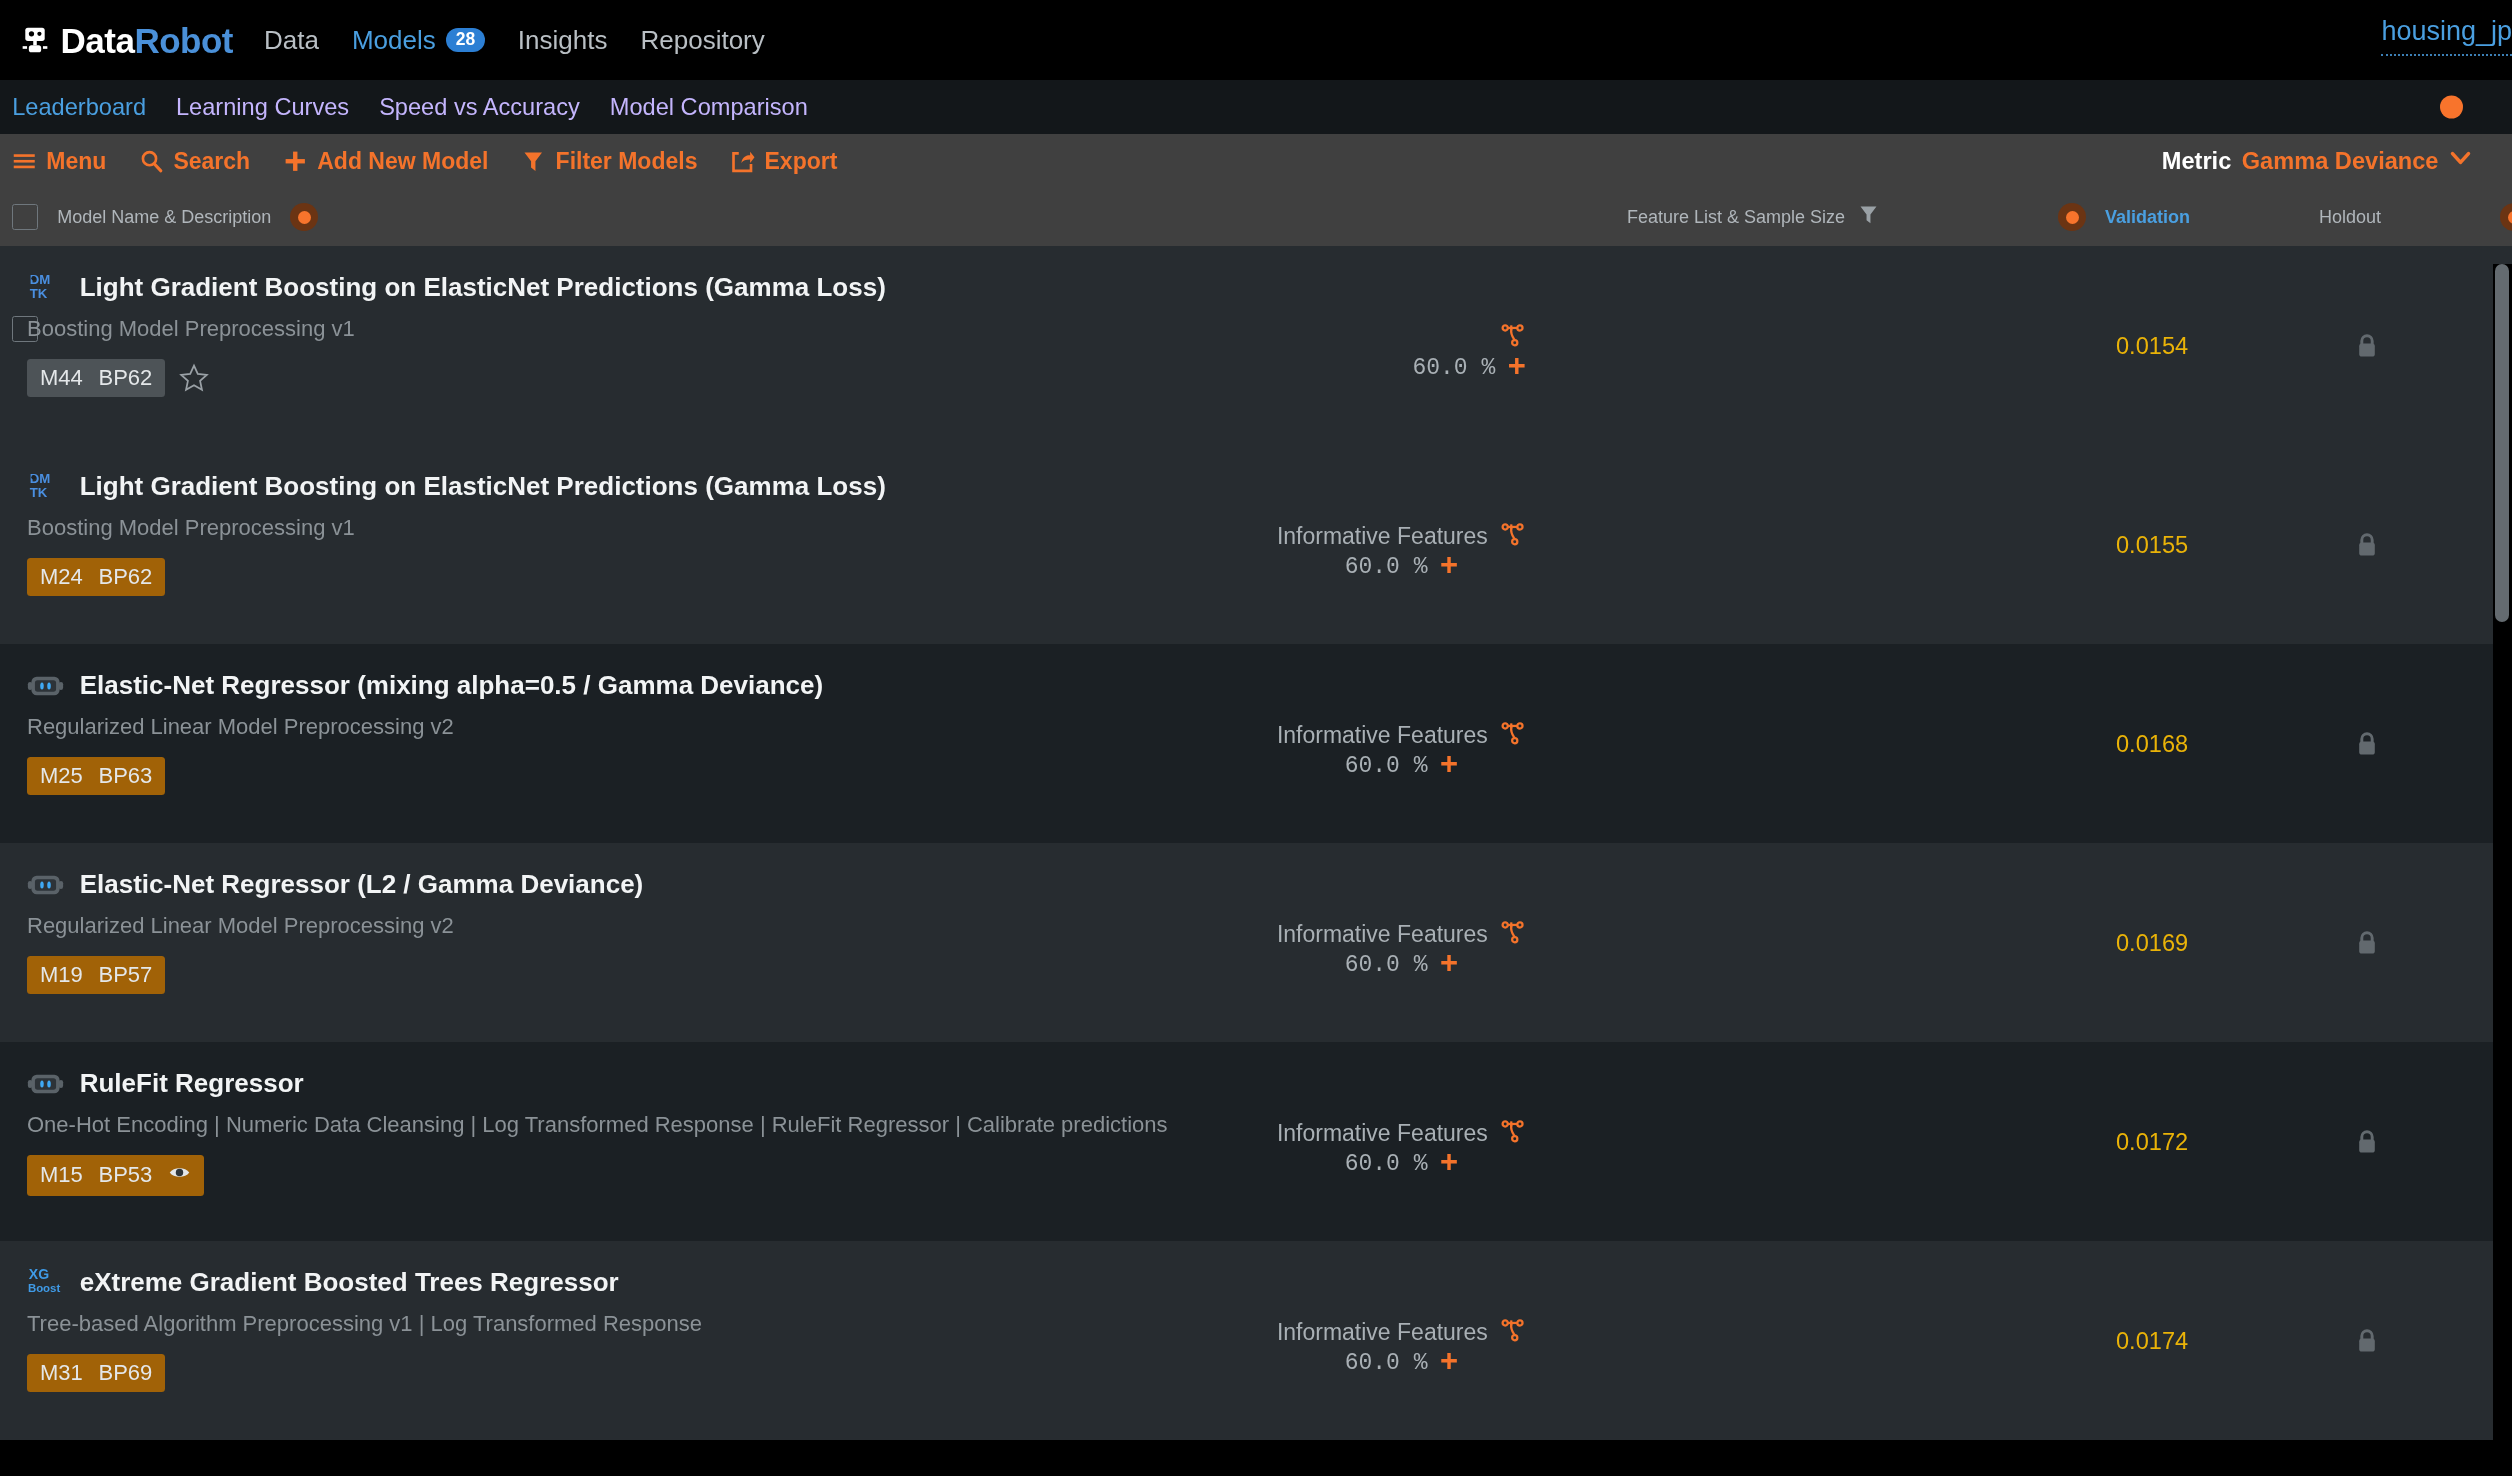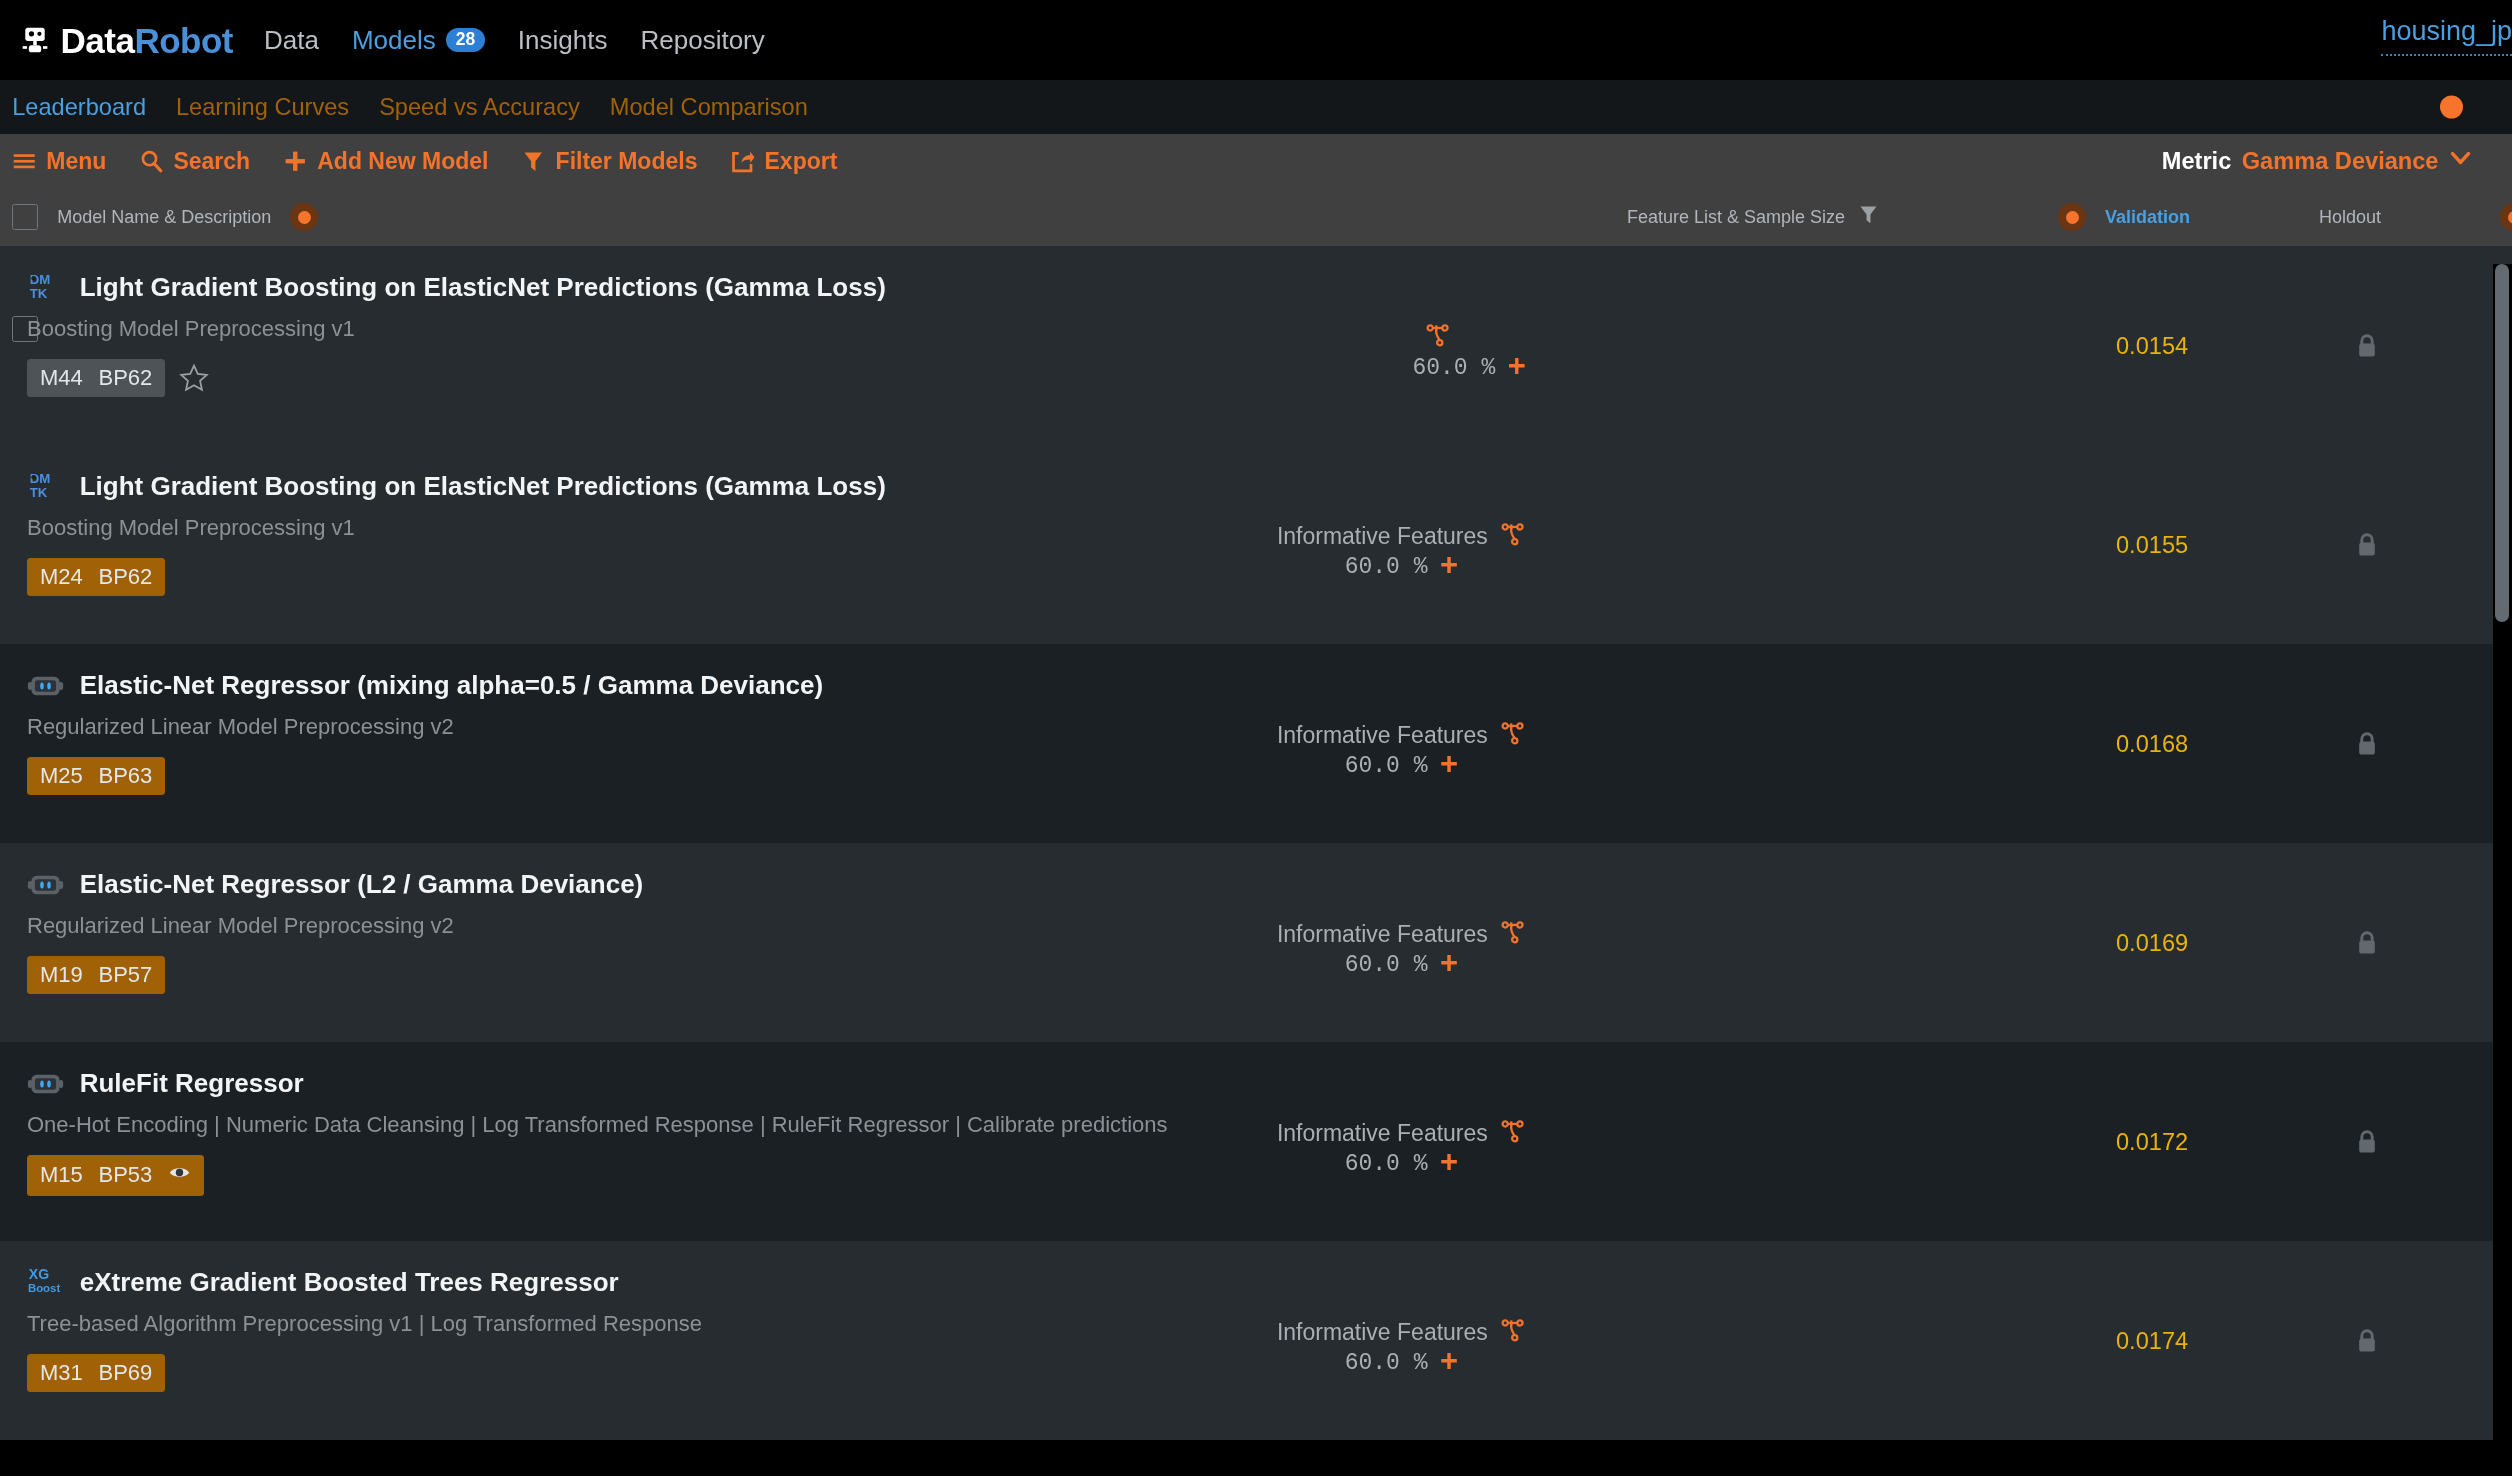--- a/index.html
+++ b/index.html
@@ -43,21 +43,21 @@
 
   
   .subtabs {
     height: 54px;
     background: #13171a;
     display: flex; align-items: center;
     padding: 0 12.2px;
     gap: 30px;
     position: relative;
   }
-  .subtab { font-size: 23.6px; color: #a16207; cursor: pointer; white-space: nowrap; }
+  .subtab { font-size: 23.6px; color: #c4b5fd; cursor: pointer; white-space: nowrap; }
   .subtab.active { color: #4a9fe0; }
   .status-dot-top {
     position: absolute; right: 49px; top: 50%; transform: translateY(-50%);
     width: 23px; height: 23px; border-radius: 50%; background: #f8742c;
   }
 
   
   .toolbar {
     height: 54px;
     background: #404040;
@@ -134,21 +134,21 @@
     padding: 6.1px 13px; border-radius: 3.5px;
     display: flex; align-items: center; gap: 15.7px; white-space: nowrap; cursor: pointer;
   }
   .badge.dim { background: #a16207; }
   .star { width: 30px; height: 30px; cursor: pointer; flex: none; }
 
   .r-feat {
     position: absolute; right: 986px; top: 75px;
     text-align: right; white-space: nowrap;
   }
-  .feat-line1 { display: flex; align-items: center; justify-content: flex-start; gap: 12.2px;
+  .feat-line1 { display: flex; align-items: center; justify-content: space-between; gap: 12.2px;
                 font-size: 23px; color: #a9b0b5; }
   .feat-line2 { display: flex; align-items: center; justify-content: center; gap: 12.2px;
                 font-size: 23px; color: #a9b0b5; margin-top: 2px; font-family: Liberation Mono, monospace; }
   .plus-ico { color: #f4732b; font-size: 31px; font-weight: bold; line-height: 0.7; }
 
   .r-metric {
     position: absolute; left: 2116px; top: 87px;
     font-size: 23.6px; color: #eab308; white-space: nowrap;
   }
   .r-lock { position: absolute; left: 2354px; top: 86px; }

